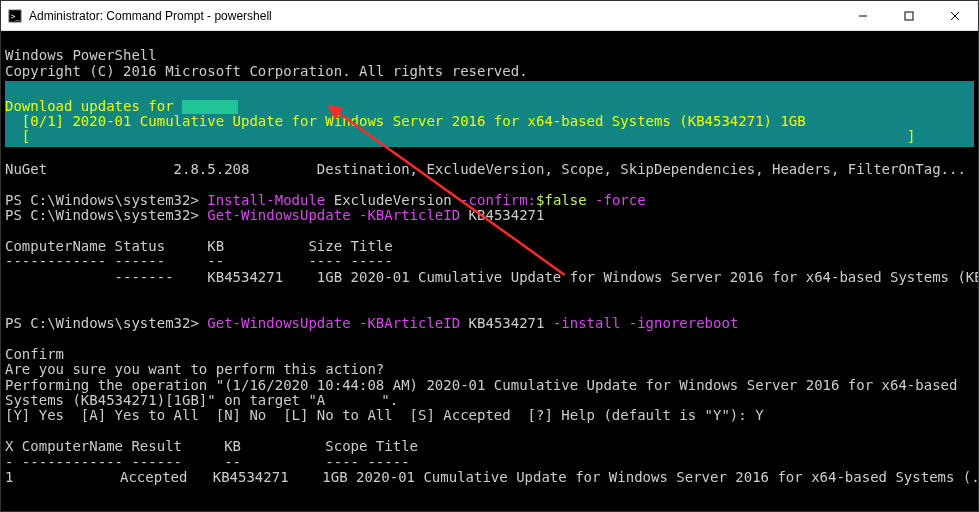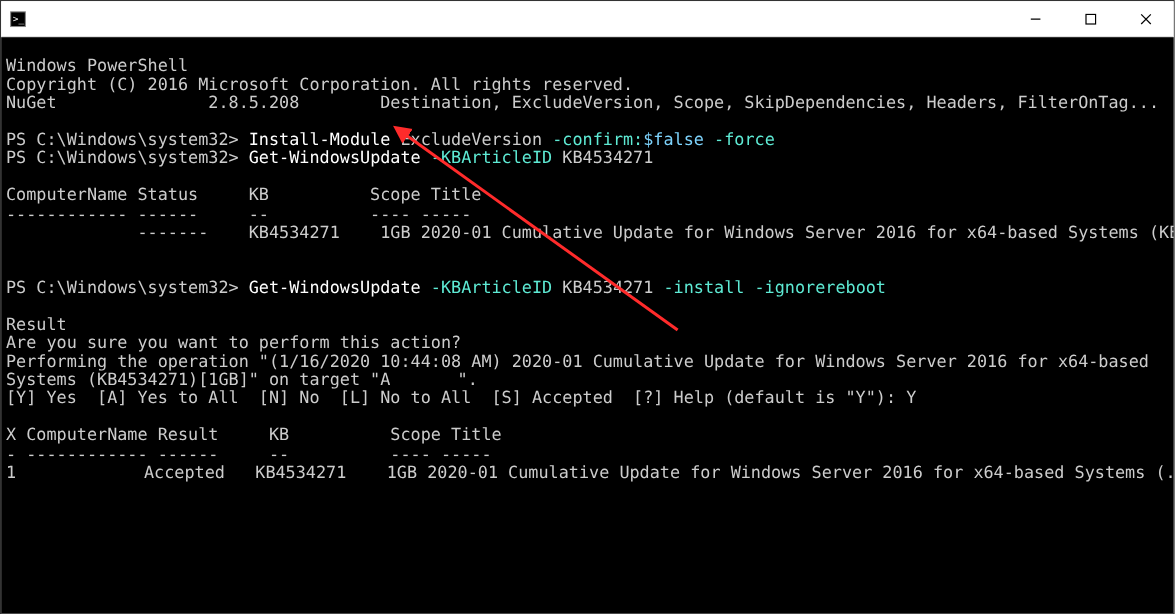--- a/index.html
+++ b/index.html
@@ -48,23 +48,23 @@
       font-family: Consolas, "Lucida Console", monospace;
       font-size: 14px;
       line-height: 1.1;
       padding: 2px 4px 4px 4px;
       white-space: pre;
       overflow: hidden;
       position: relative;
     }
     .line { white-space: pre; }
     .white { color: #ccc; }
-    .yellow { color: #ffffff; }
-    .darkcyan { color: #7dd3fc; margin-top: 12px; }
-    .darkgray { color: #5eead4; text-align: center; }
+    .yellow { color: #d946ef; }
+    .darkcyan { color: #bef264; margin-top: 12px; }
+    .darkgray { color: #d946ef; text-align: center; }
     .progress-block {
       background: #138484;
       color: #000;
       padding: 2px 0;
       margin: 2px 0 0 0;
       width: 100%;
     }
     .progress-block .yellow { color: #eaff00; }
     .progress-block .hidden-block {
       background: #21c497;
@@ -92,20 +92,21 @@
 <body>
 
 <div class="window">
   <div class="titlebar">
     <span class="titlebar-icon">
       <svg viewBox="0 0 16 16">
           <rect x="1" y="1" width="14" height="14" fill="#000" stroke="#888"></rect>
           <text x="3" y="11" font-size="9" fill="#fff" font-family="monospace">&gt;_</text>
         </svg>
     </span>
+    <span>Administrator: Command Prompt - powershell</span>
     <span class="titlebar-spacer"></span>
     <div class="win-btn">
       <svg viewBox="0 0 10 10">
           <line x1="1" y1="5" x2="9" y2="5"></line>
         </svg>
     </div>
     <div class="win-btn">
       <svg viewBox="0 0 10 10">
           <rect x="1" y="1" width="8" height="8"></rect>
         </svg>
@@ -114,33 +115,38 @@
       <svg viewBox="0 0 10 10">
           <line x1="1" y1="1" x2="9" y2="9"></line>
           <line x1="9" y1="1" x2="1" y2="9"></line>
         </svg>
     </div>
   </div>
 
   <div class="terminal">
 <span class="white line">Windows PowerShell</span>
 <span class="white line">Copyright (C) 2016 Microsoft Corporation. All rights reserved.</span>
+<div class="progress-block">
+<span class="yellow line"><span>Download updates for </span><span class="hidden-block">  </span></span>
+<span class="yellow line">  [0/1] 2020-01 Cumulative Update for Windows Server 2016 for x64-based Systems (KB4534271) 1GB</span>
+<span class="yellow line"><span>  [</span><span>                                                                                                        </span><span>]</span></span>
+</div>
 <span class="white line">NuGet               2.8.5.208        Destination, ExcludeVersion, Scope, SkipDependencies, Headers, FilterOnTag...</span>
 <span class="line"> </span>
 <span class="line"><span class="white">PS C:\Windows\system32&gt; </span><span class="yellow">Install-Module </span><span class="white">ExcludeVersion </span><span class="darkgray">-confirm:</span><span class="darkcyan">$false </span><span class="darkgray">-force</span></span>
 <span class="line"><span class="white">PS C:\Windows\system32&gt; </span><span class="yellow">Get-WindowsUpdate </span><span class="darkgray">-KBArticleID </span><span class="white">KB4534271</span></span>
 <span class="line"> </span>
-<span class="white line">ComputerName Status     KB          Scope Title</span>
+<span class="white line">ComputerName Status     KB          Size Title</span>
 <span class="white line">------------ ------     --          ---- -----</span>
 <span class="white line">             -------    KB4534271    1GB 2020-01 Cumulative Update for Windows Server 2016 for x64-based Systems (KB...</span>
 <span class="line"> </span>
 <span class="line"> </span>
 <span class="line"><span class="white">PS C:\Windows\system32&gt; </span><span class="yellow">Get-WindowsUpdate </span><span class="darkgray">-KBArticleID </span><span class="white">KB4534271 </span><span class="darkgray">-install </span><span class="darkgray">-ignorereboot</span></span>
 <span class="line"> </span>
-<span class="white line">Result</span>
+<span class="white line">Confirm</span>
 <span class="white line">Are you sure you want to perform this action?</span>
 <span class="white line">Performing the operation "(1/16/2020 10:44:08 AM) 2020-01 Cumulative Update for Windows Server 2016 for x64-based</span>
 <span class="white line"><span>Systems (KB4534271)[1GB]" on target "A</span><span class="redacted">  </span><span>".</span></span>
 <span class="white line">[Y] Yes  [A] Yes to All  [N] No  [L] No to All  [S] Accepted  [?] Help (default is "Y"): Y</span>
 <span class="line"> </span>
 <span class="white line">X ComputerName Result     KB          Scope Title</span>
 <span class="white line">- ------------ ------     --          ---- -----</span>
 <span class="white line"><span>1 </span><span class="redacted">  </span><span>     Accepted   KB4534271    1GB 2020-01 Cumulative Update for Windows Server 2016 for x64-based Systems (...</span></span>
 
     <svg class="arrow" viewBox="0 0 979 482">

